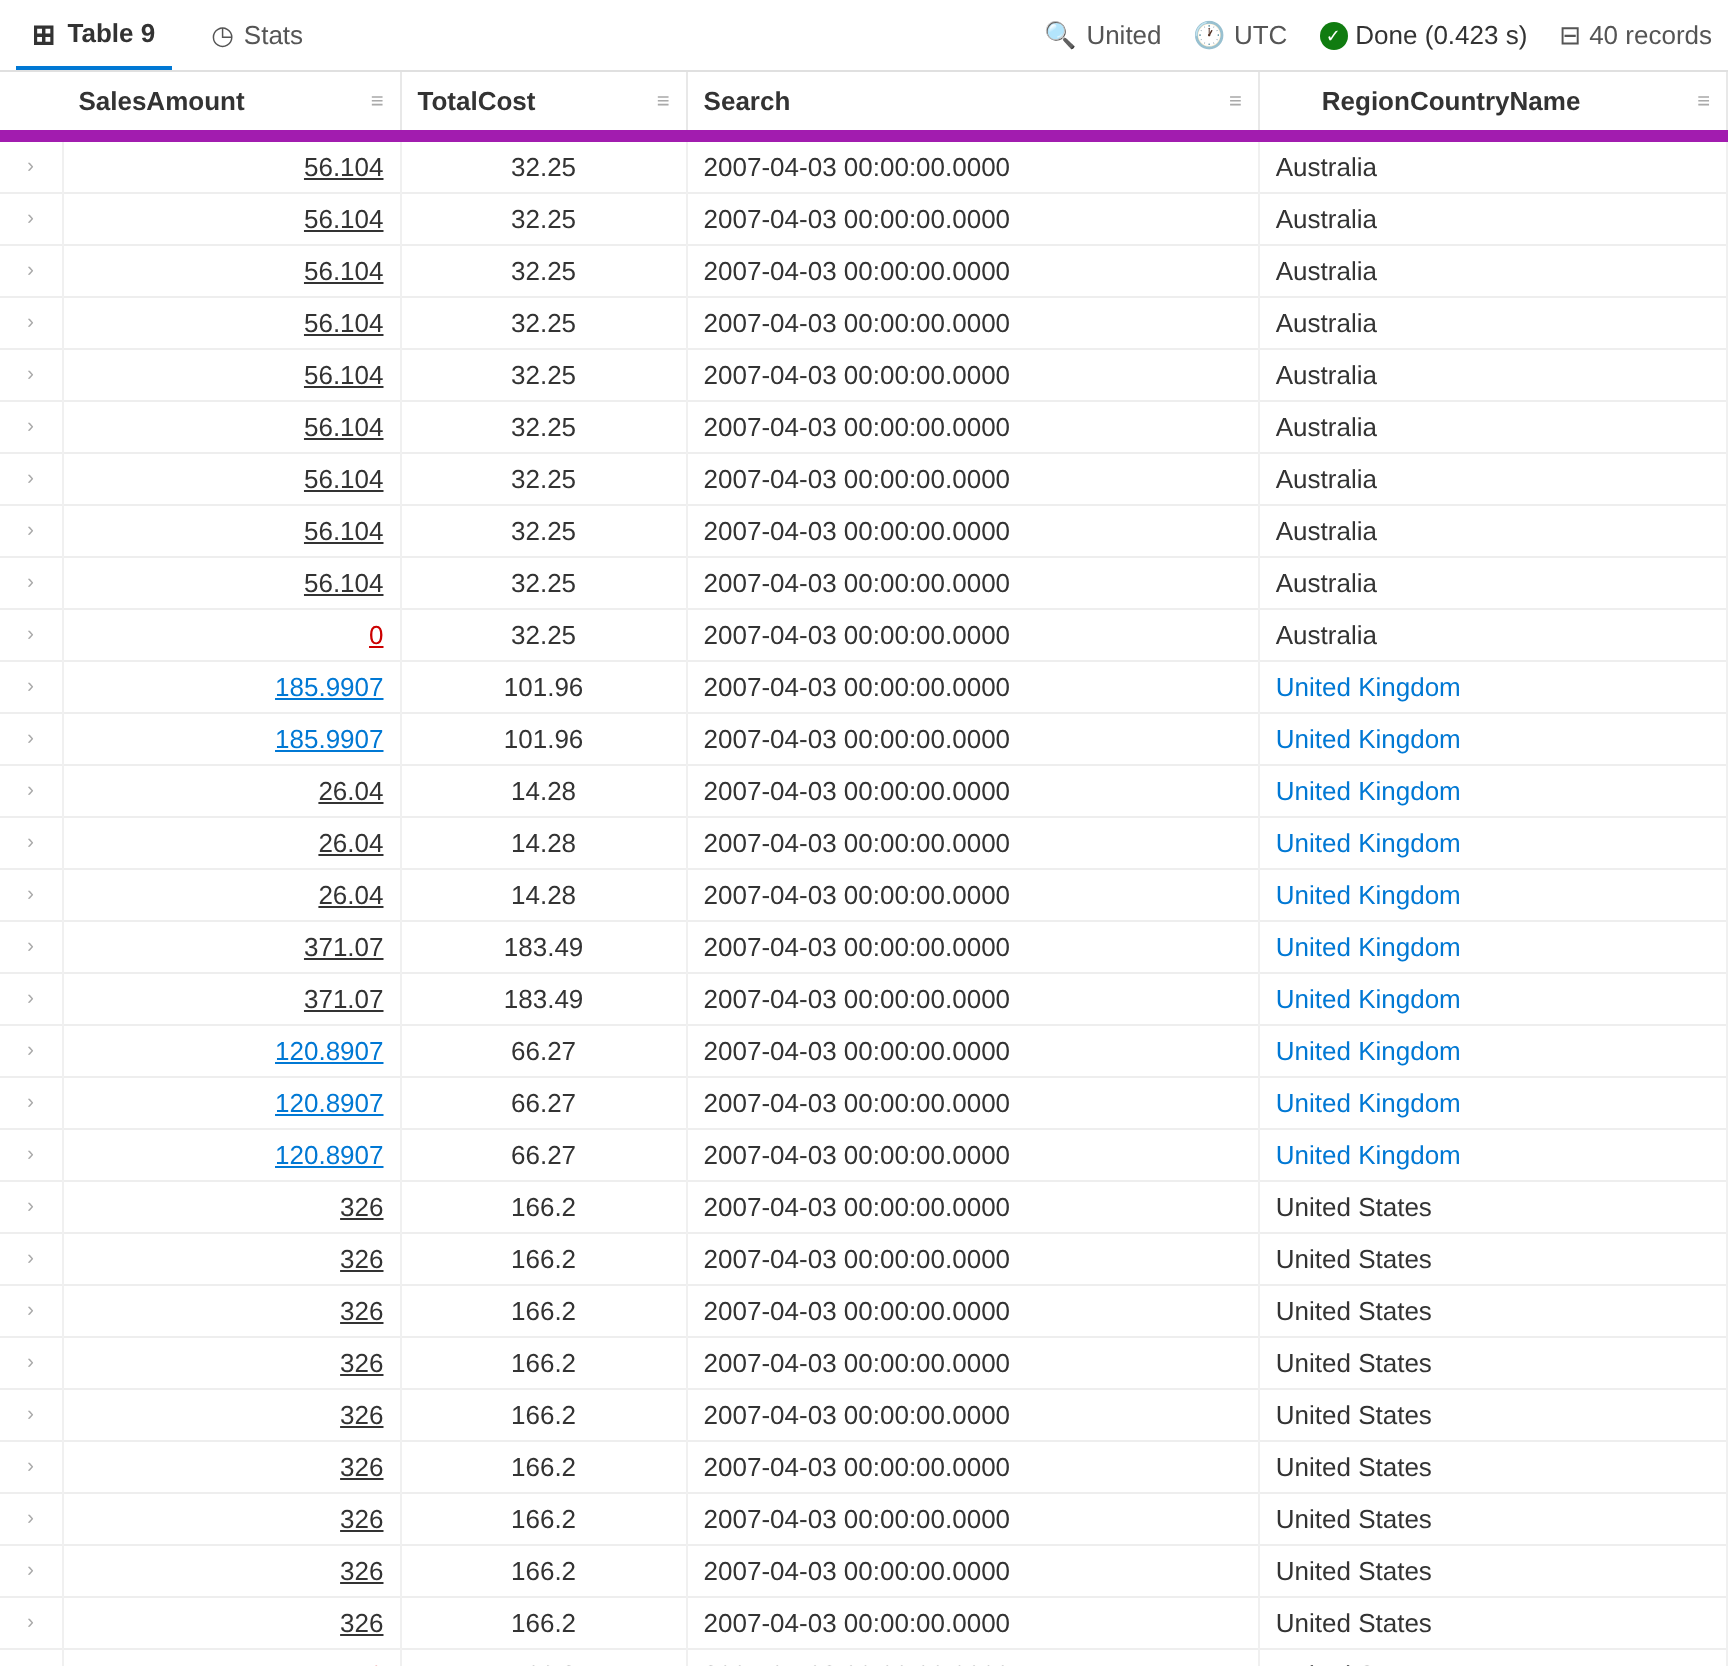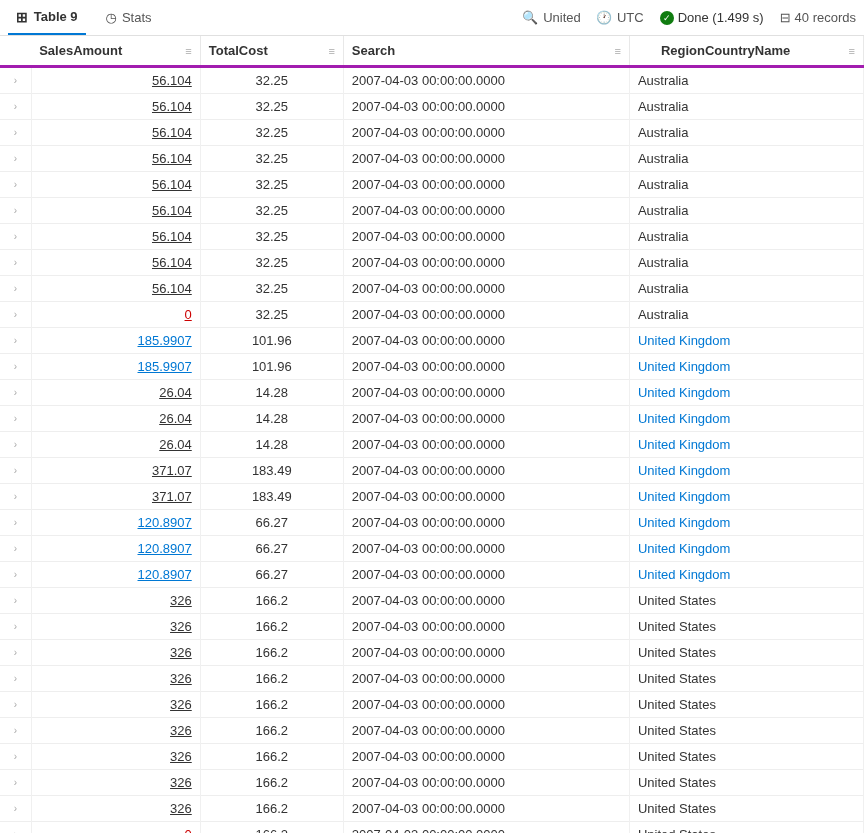--- a/index.html
+++ b/index.html
@@ -75,21 +75,21 @@
       overflow: auto;
       height: calc(100vh - 36px);
     }
     table {
       width: 100%;
       border-collapse: collapse;
       table-layout: fixed;
     }
     thead tr {
       background: #737373;
-      border-bottom: 3px solid #a21caf;
+      border-bottom: 6px solid #a21caf;
     }
     th {
       text-align: left;
       padding: 7px 8px;
       font-weight: 600;
       color: #333;
       border-right: 1px solid #e8e8e8;
       position: sticky;
       top: 0;
       background: #fff;
@@ -157,21 +157,21 @@
   <div class="toolbar-search">
     <span>🔍</span>
     <span>United</span>
   </div>
   <div class="toolbar-utc">
     <span>🕐</span>
     <span>UTC</span>
   </div>
   <div class="toolbar-done">
     <span class="done-check">✓</span>
-    <span>Done (1.499 s)</span>
+    <span>Done (0.423 s)</span>
   </div>
   <div class="toolbar-records">
     <span style="font-size:13px;">⊟</span>
     <span>40 records</span>
   </div>
 </div>
 
 <div class="table-container">
   <table>
     <thead>

